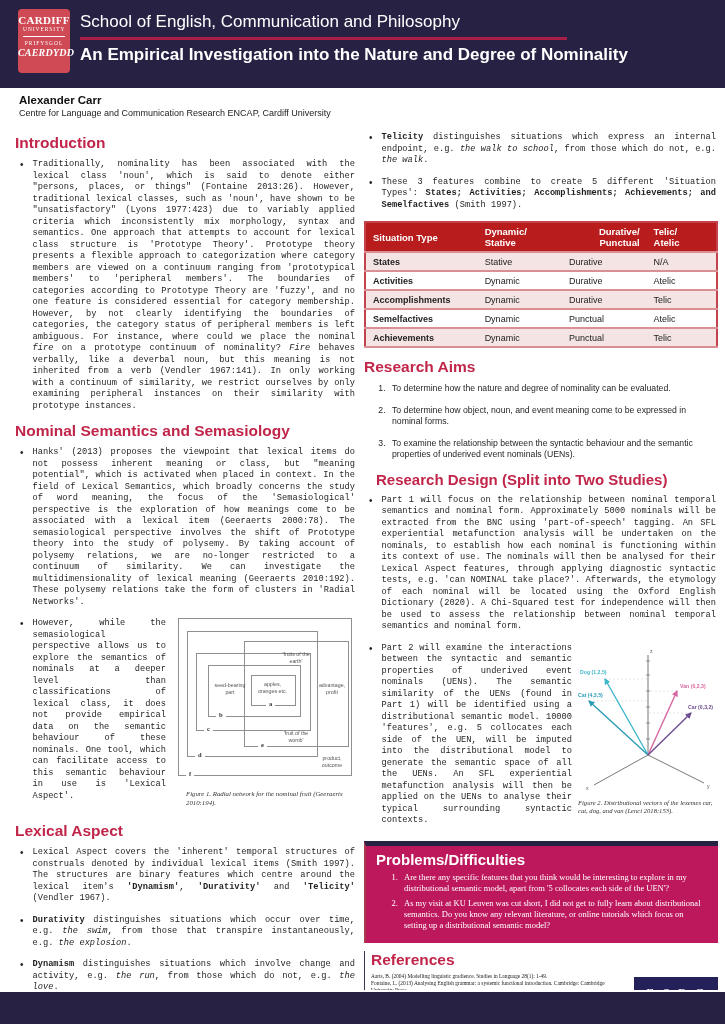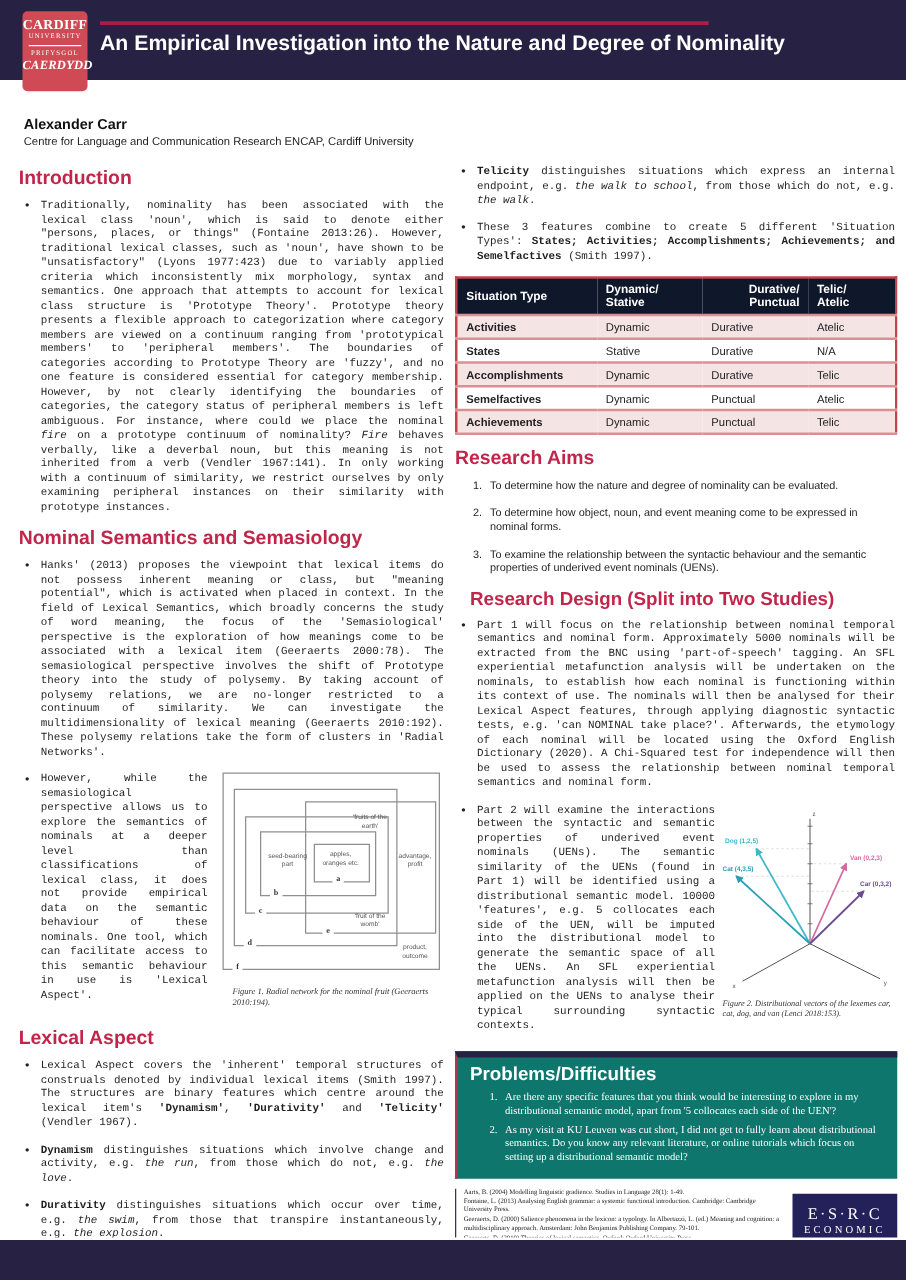--- a/index.html
+++ b/index.html
@@ -1,21 +1,21 @@
 <!DOCTYPE html>
 <html><head>
 <meta charset="utf-8">
 <style>
   html,body{margin:0;padding:0;}
   body{
     width:725px;height:1024px;position:relative;background:#ffffff;
     font-family:"Liberation Sans",sans-serif;overflow:hidden;color:#1f1f1f;
   }
   
-  .header{position:absolute;left:0;top:0;width:725px;height:64px;background:#272144;}
+  .header{position:absolute;left:0;top:0;width:725px;height:88px;background:#272144;}
   .logo{position:absolute;left:18px;top:9px;width:52px;height:64px;background:#cf4a54;
         border-radius:4px;color:#fff;text-align:center;box-sizing:border-box;padding-top:6px;
         font-family:"Liberation Serif",serif;}
   .logo .l1{font-size:11px;font-weight:700;letter-spacing:.3px;line-height:11px;}
   .logo .l2{font-size:5.4px;letter-spacing:1px;line-height:7px;border-bottom:1px solid #fff;
             padding-bottom:3px;margin:0 5px 3px;}
   .logo .l3{font-size:5.4px;letter-spacing:1px;line-height:7px;}
   .logo .l4{font-size:10px;font-weight:700;letter-spacing:.2px;line-height:12px;font-style:italic;}
   .header-text{position:absolute;left:80px;top:12px;}
   .school{color:#fff;font-size:17px;font-weight:400;}
@@ -43,35 +43,35 @@
   .fig-wrap{flex:1;}
   .fig1{position:relative;width:183px;height:168px;margin-left:2px;}
   .f1box{position:absolute;border:1px solid #8f8f8f;background:transparent;}
   .f1lab{position:absolute;font-size:5.3px;line-height:6.6px;color:#555;text-align:center;}
   .f1letter{position:absolute;font-size:6.5px;font-weight:700;font-family:"Liberation Serif",serif;
             background:#fff;padding:0 3px;color:#333;}
   .figcap{font-family:"Liberation Serif",serif;font-style:italic;font-size:6.8px;line-height:8.6px;
           color:#333;margin:4px 0 0 14px;}
   
   table.aspect{width:100%;border-collapse:collapse;margin:10px 0 6px 0;border:2px solid #c2434c;}
-  table.aspect th{background:#0f172a;color:#fff;font-size:9.5px;text-align:left;padding:3px 7px;
+  table.aspect th{background:#b91c1c;color:#fff;font-size:9.5px;text-align:left;padding:3px 7px;
                   white-space:pre-line;line-height:11px;}
   table.aspect td{font-size:9px;padding:3.5px 7px;color:#222;
                   border-top:2px solid #d98f94;border-bottom:2px solid #d98f94;}
   table.aspect td:first-child{font-weight:700;}
   table.aspect tbody tr:nth-child(odd) td{background:#f4e4e4;}
   table.aspect tbody tr:nth-child(even) td{background:#ffffff;}
   
   .part2-row{display:flex;gap:4px;}
   .part2-text{flex:1;}
   .fig2-wrap{width:140px;}
   .fig2cap{font-family:"Liberation Serif",serif;font-style:italic;font-size:6.6px;line-height:8.4px;
            color:#333;margin-top:2px;}
   
-  .problems{background:#0f766e;border-top:5px solid #272144;border-left:2px solid #a93a4e;
+  .problems{background:#be185d;border-top:5px solid #272144;border-left:2px solid #a93a4e;
             padding:5px 12px 8px 10px;color:#fff;margin-top:4px;}
   .problems h2{color:#fff;font-size:15px;font-weight:700;margin:0 0 4px 0;}
   .problems ol{margin:0;padding-left:24px;}
   .problems ol li{font-family:"Liberation Serif",serif;font-size:8.5px;line-height:11px;
                   color:#fff;margin-bottom:4px;padding-left:4px;}
   
   .refs{border-left:1px solid #3a3552;padding-left:6px;margin-top:8px;}
   .refs h2{margin:0 0 4px 0;}
   .refs-row{display:flex;gap:10px;}
   .ref-list{width:258px;}
@@ -88,20 +88,21 @@
 <body>
 
 <div class="header">
   <div class="logo">
     <div class="l1">CARDIFF</div>
     <div class="l2">UNIVERSITY</div>
     <div class="l3">PRIFYSGOL</div>
     <div class="l4">CAERDYDD</div>
   </div>
   <div class="header-text">
+    <div class="school">School of English, Communication and Philosophy</div>
     <div class="title-underline"></div>
     <div class="poster-title">An Empirical Investigation into the Nature and Degree of Nominality</div>
   </div>
 </div>
 
 <div class="author">
   <div class="author-name">Alexander Carr</div>
   <div class="author-affil">Centre for Language and Communication Research ENCAP, Cardiff University</div>
 </div>
 
@@ -151,24 +152,24 @@
       </div>
       <div class="figcap">Figure 1. Radial network for the nominal fruit (Geeraerts 2010:194).</div>
     </div>
   </div>
 
   <h2 class="section">Lexical Aspect</h2>
   <div class="bullet">
     <div class="txt"><span>Lexical Aspect covers the 'inherent' temporal structures of construals denoted by individual lexical items (Smith 1997). The structures are binary features which centre around the lexical item's </span><span style="font-weight: 700;">'Dynamism'</span><span>, </span><span style="font-weight: 700;">'Durativity'</span><span> and </span><span style="font-weight: 700;">'Telicity'</span><span> (Vendler 1967).</span></div>
   </div>
   <div class="bullet">
+    <div class="txt"><span style="font-weight: 700;">Durativity</span><span> distinguishes situations which occur over time, e.g. </span><span style="font-style: italic;">the swim</span><span>, from those that transpire instantaneously, e.g. </span><span style="font-style: italic;">the explosion</span><span>.</span></div>
+  </div>
+  <div class="bullet">
     <div class="txt"><span style="font-weight: 700;">Dynamism</span><span> distinguishes situations which involve change and activity, e.g. </span><span style="font-style: italic;">the run</span><span>, from those which do not, e.g. </span><span style="font-style: italic;">the love</span><span>.</span></div>
-  </div>
-  <div class="bullet">
-    <div class="txt"><span style="font-weight: 700;">Durativity</span><span> distinguishes situations which occur over time, e.g. </span><span style="font-style: italic;">the swim</span><span>, from those that transpire instantaneously, e.g. </span><span style="font-style: italic;">the explosion</span><span>.</span></div>
   </div>
 </div>
 
 <div class="col-right">
 
   <div class="bullet" style="margin-top:6px;">
     <div class="txt"><span style="font-weight: 700;">Telicity</span><span> distinguishes situations which express an internal endpoint, e.g. </span><span style="font-style: italic;">the walk to school</span><span>, from those which do not, e.g. </span><span style="font-style: italic;">the walk</span><span>.</span></div>
   </div>
   <div class="bullet">
     <div class="txt"><span>These 3 features combine to create 5 different 'Situation Types': </span><span style="font-weight: 700;">States; Activities; Accomplishments; Achievements; and Semelfactives</span><span> (Smith 1997).</span></div>
@@ -181,30 +182,30 @@
         <th style="width:24%;">Dynamic/
 Stative</th>
         <th style="width:24%;text-align:right;">Durative/
 Punctual</th>
         <th style="width:20%;">Telic/
 Atelic</th>
       </tr>
     </thead>
     <tbody>
       <tr>
+        <td>States</td>
+        <td>Stative</td>
+        <td>Durative</td>
+        <td>N/A</td>
+      </tr>
+      <tr>
         <td>Activities</td>
         <td>Dynamic</td>
         <td>Durative</td>
         <td>Atelic</td>
-      </tr>
-      <tr>
-        <td>States</td>
-        <td>Stative</td>
-        <td>Durative</td>
-        <td>N/A</td>
       </tr>
       <tr>
         <td>Accomplishments</td>
         <td>Dynamic</td>
         <td>Durative</td>
         <td>Telic</td>
       </tr>
       <tr>
         <td>Semelfactives</td>
         <td>Dynamic</td>
@@ -295,20 +296,21 @@
 
   <div class="problems">
     <h2>Problems/Difficulties</h2>
     <ol>
       <li>Are there any specific features that you think would be interesting to explore in my distributional semantic model, apart from '5 collocates each side of the UEN'?</li>
       <li>As my visit at KU Leuven was cut short, I did not get to fully learn about distributional semantics. Do you know any relevant literature, or online tutorials which focus on setting up a distributional semantic model?</li>
     </ol>
   </div>
 
   <div class="refs">
+    <h2 class="section">References</h2>
     <div class="refs-row">
       <div class="ref-list">
         <div class="ref">Aarts, B. (2004) Modelling linguistic gradience. Studies in Language 28(1): 1-49.</div>
         <div class="ref">Fontaine, L. (2013) Analysing English grammar: a systemic functional introduction. Cambridge: Cambridge University Press.</div>
         <div class="ref">Geeraerts, D. (2000) Salience phenomena in the lexicon: a typology. In Albertazzi, L. (ed.) Meaning and cognition: a multidisciplinary approach. Amsterdam: John Benjamins Publishing Company. 79-101.</div>
         <div class="ref">Geeraerts, D. (2010) Theories of lexical semantics. Oxford: Oxford University Press.</div>
         <div class="ref">Hanks, P. (2013) Lexical analysis: norms and exploitations. Cambridge, Mass: MIT Press.</div>
         <div class="ref">Lenci, A. (2018) Distributional models of word meaning. Annual Review of Linguistics 4: 151-171.</div>
         <div class="ref">Lyons, J. (1977) Semantics: Vol 2. Cambridge: Cambridge University Press.</div>
         <div class="ref">Rosch, E. and Mervis, C. B. (1975) Family resemblances: studies in the internal structure of categories. Cognitive Psychology 7(4): 573-605.</div>

